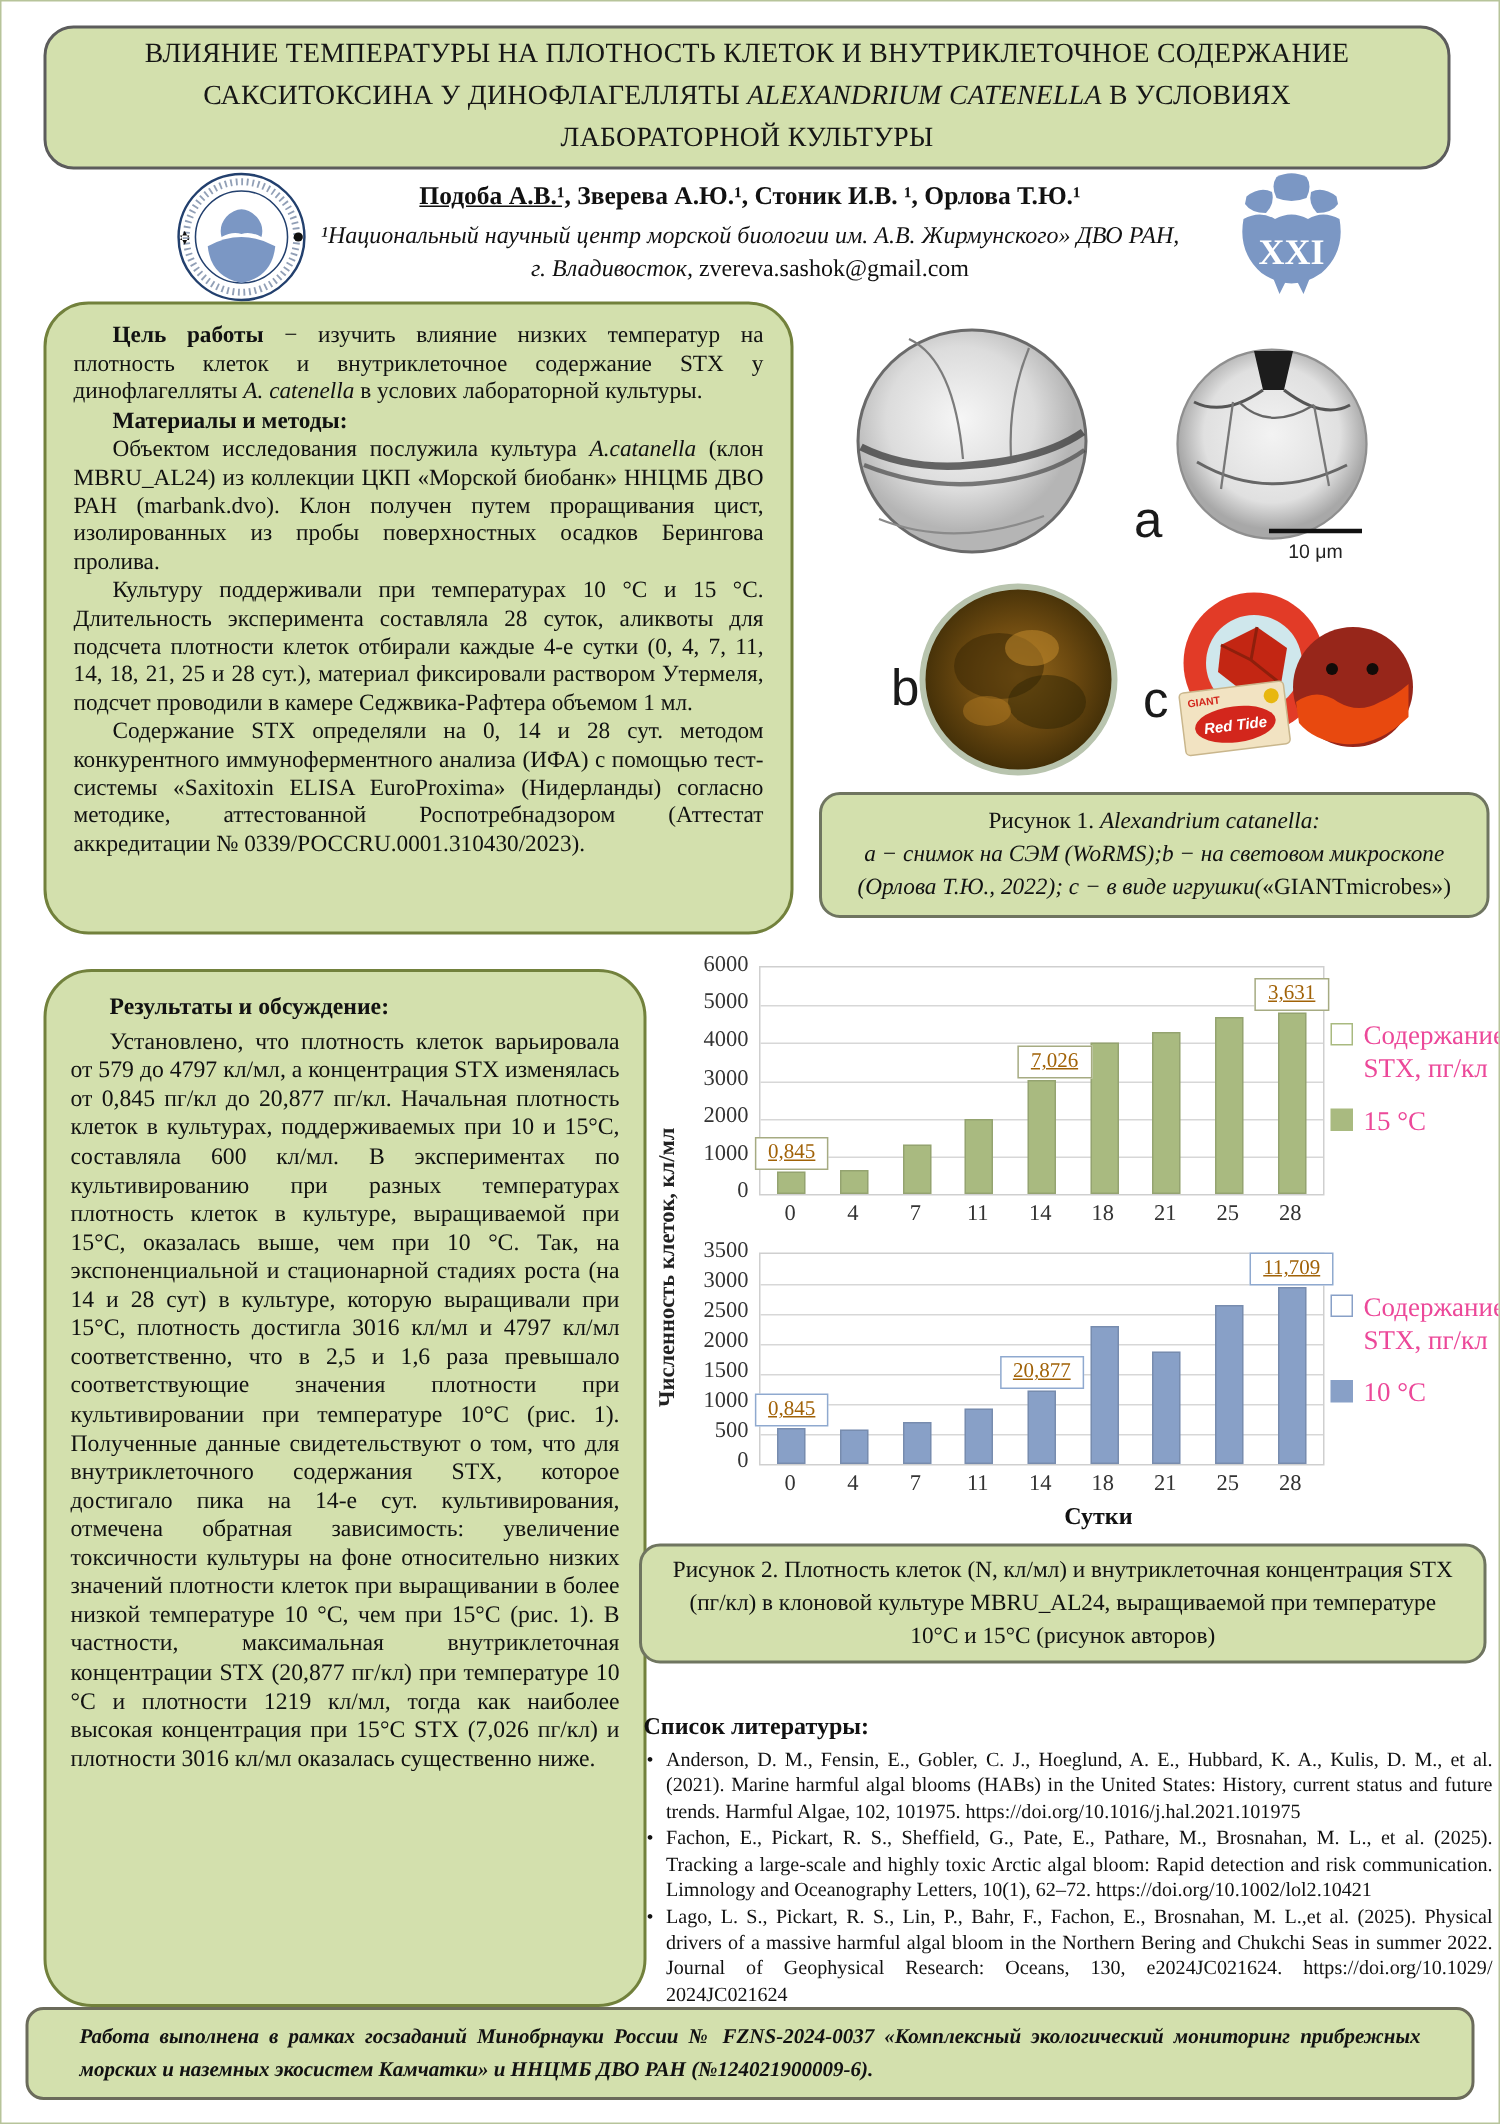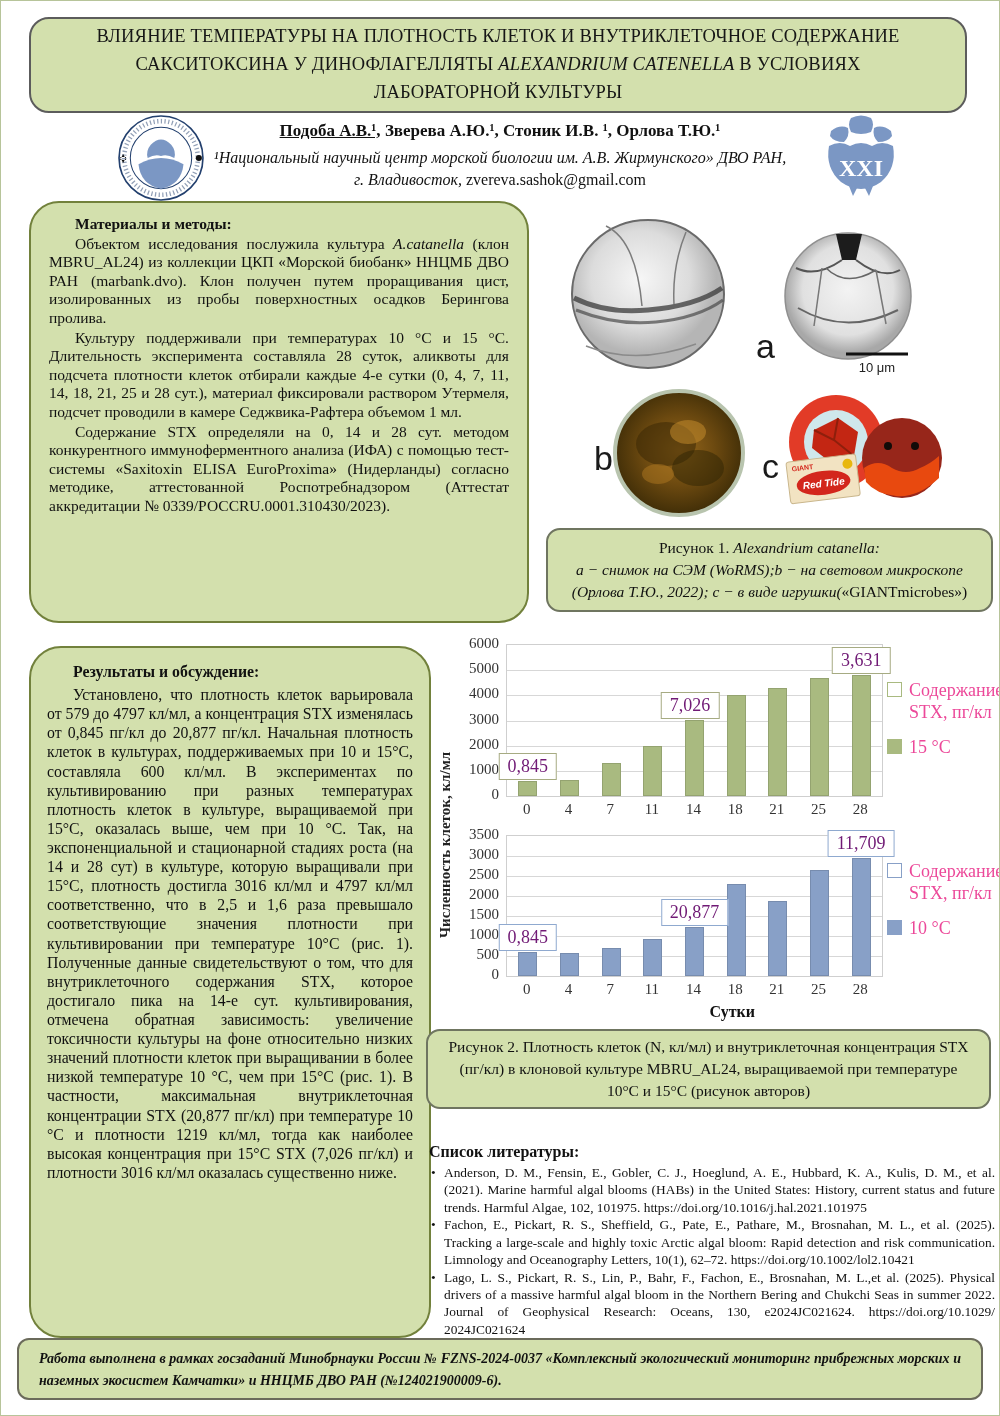--- a/index.html
+++ b/index.html
@@ -38,22 +38,22 @@
            writing-mode:vertical-rl;transform:rotate(180deg);text-align:center;
            font-weight:bold;font-size:15px;color:#222;}
   .chart-block{position:absolute;width:570px;}
   #chart-0{left:430px;top:635px;height:190px;}
   #chart-1{left:430px;top:820px;height:205px;}
   .plot{position:absolute;left:75px;width:375px;border:1px solid #cfcfcf;box-sizing:content-box;}
   #chart-0 .plot{top:8px;height:151px;}
   #chart-1 .plot{top:14px;height:140px;}
   .gridline{position:absolute;left:0;width:100%;height:1px;background:#d7d7d7;}
   .bar{position:absolute;bottom:0;width:19px;border:1px solid rgba(0,0,0,.12);box-sizing:border-box;}
-  .anno{position:absolute;background:#fff;border:1.5px solid;padding:2px 8px;font-size:18px;
-        white-space:nowrap;transform:translateX(-50%);z-index:3;color:#701a75;}
+  .anno{position:absolute;background:#fff;border:1.5px solid;padding:2px 8px;font-size:14px;
+        white-space:nowrap;transform:translateX(-50%);z-index:3;color:#a16207;text-decoration:underline;}
   .yticks{position:absolute;width:52px;left:16px;}
   #chart-0 .yticks{top:8px;height:151px;}
   #chart-1 .yticks{top:14px;height:140px;}
   .ytick{position:absolute;right:0;font-size:15px;color:#333;}
   .xticks{position:absolute;left:75px;width:375px;display:flex;}
   #chart-0 .xticks{top:165px;}
   #chart-1 .xticks{top:160px;}
   .xtick{flex:1;text-align:center;font-size:15px;color:#333;}
   .legend{position:absolute;left:456px;width:112px;}
   #chart-0 .legend{top:44px;}
@@ -63,21 +63,21 @@
   .sw-outline{background:#fff;border:1.5px solid;}
   .x-title{position:absolute;left:224px;width:100px;text-align:right;font-weight:bold;font-size:16px;}
   #chart-1 .x-title{top:182px;}
   
   .refs{position:absolute;left:428px;top:1142px;width:566px;}
   .refs-heading{font-weight:bold;font-size:16px;margin-bottom:3px;}
   .refs ul{list-style:none;margin:0;padding:0;}
   .refs li{position:relative;padding-left:15px;font-size:13.4px;line-height:1.3;text-align:justify;}
   .refs li::before{content:"•";position:absolute;left:2px;}
   .footer-box{left:16px;top:1337px;width:966px;height:62px;border:2px solid #6b6b5b;border-radius:12px;
-              padding:8px 20px;font-size:14px;font-weight:bold;font-style:italic;line-height:1.55;text-align:justify;}
+              padding:8px 34px;font-size:14px;font-weight:bold;font-style:italic;line-height:1.55;text-align:justify;}
   u{text-decoration:underline;}
 </style>
 </head>
 <body>
 
 <div class="page">
 
   <div class="box title-box">
     <div><span>ВЛИЯНИЕ ТЕМПЕРАТУРЫ НА ПЛОТНОСТЬ КЛЕТОК И ВНУТРИКЛЕТОЧНОЕ СОДЕРЖАНИЕ САКСИТОКСИНА У ДИНОФЛАГЕЛЛЯТЫ </span><i>ALEXANDRIUM CATENELLA</i><span> В УСЛОВИЯХ ЛАБОРАТОРНОЙ КУЛЬТУРЫ</span></div>
   </div>
@@ -102,20 +102,21 @@
       <path d="M28 3 Q 38 -2 48 3 Q 52 9 48 17 Q 38 21 28 17 Q 24 9 28 3 Z"></path>
       <path d="M8 16 Q 17 9 25 13 Q 27 21 21 27 Q 11 27 7 21 Z"></path>
       <path d="M68 16 Q 59 9 51 13 Q 49 21 55 27 Q 65 27 69 21 Z"></path>
       <path d="M6 31 Q 17 25 27 31 Q 38 25 49 31 Q 59 25 70 31 Q 74 53 58 67 Q 38 81 18 67 Q 2 53 6 31 Z"></path>
       <path d="M26 71 L30 81 L34 73 Z M42 73 L46 81 L50 71 Z"></path>
     </g>
     <text x="38" y="61" text-anchor="middle" font-family="Liberation Serif, serif" font-weight="bold" font-size="24" fill="#ffffff">XXI</text>
   </svg>
 
   <div class="box goal-box">
+    <p><b>Цель работы</b><span> − изучить влияние низких температур на плотность клеток и внутриклеточное содержание STX у динофлагелляты </span><i>A. catenella</i><span> в услових лабораторной культуры.</span></p>
     <p class="hd">Материалы и методы:</p>
     <p><span>Объектом исследования послужила культура </span><i>A.catanella</i><span> (клон MBRU_AL24) из коллекции ЦКП «Морской биобанк» ННЦМБ ДВО РАН (marbank.dvo). Клон получен путем проращивания цист, изолированных из пробы поверхностных осадков Берингова пролива.</span></p>
     <p>Культуру поддерживали при температурах 10 °С и 15 °С. Длительность эксперимента составляла 28 суток, аликвоты для подсчета плотности клеток отбирали каждые 4-е сутки (0, 4, 7, 11, 14, 18, 21, 25 и 28 сут.), материал фиксировали раствором Утермеля, подсчет проводили в камере Седжвика-Рафтера объемом 1 мл.</p>
     <p>Содержание STX определяли на 0, 14 и 28 сут. методом конкурентного иммуноферментного анализа (ИФА) с помощью тест-системы «Saxitoxin ELISA EuroProxima» (Нидерланды) согласно методике, аттестованной Роспотребнадзором (Аттестат аккредитации № 0339/РОССRU.0001.310430/2023).</p>
   </div>
 
   <svg class="fig1-images" viewBox="0 0 450 318">
     <defs>
       <radialGradient id="gA1" cx="45%" cy="40%">
           <stop offset="0%" stop-color="#f6f6f6"></stop>
@@ -215,21 +216,21 @@
         <div class="bar" style="left: 11.3333px; height: 15.1px; background: rgb(169, 186, 128);"></div>
         <div class="bar" style="left: 53px; height: 16.3583px; background: rgb(169, 186, 128);"></div>
         <div class="bar" style="left: 94.6667px; height: 32.7167px; background: rgb(169, 186, 128);"></div>
         <div class="bar" style="left: 136.333px; height: 50.3333px; background: rgb(169, 186, 128);"></div>
         <div class="bar" style="left: 178px; height: 75.9027px; background: rgb(169, 186, 128);"></div>
         <div class="bar" style="left: 219.667px; height: 100.667px; background: rgb(169, 186, 128);"></div>
         <div class="bar" style="left: 261.333px; height: 108.217px; background: rgb(169, 186, 128);"></div>
         <div class="bar" style="left: 303px; height: 118.283px; background: rgb(169, 186, 128);"></div>
         <div class="bar" style="left: 344.667px; height: 120.724px; background: rgb(169, 186, 128);"></div>
         <div class="anno" style="border-color: rgb(166, 171, 130); left: 20.8333px; bottom: 16.1px;">0,845</div>
-        <div class="anno" style="border-color: rgb(166, 171, 130); left: 183px; bottom: 76.9027px;">7,026</div>
+        <div class="anno" style="border-color: rgb(166, 171, 130); left: 196px; bottom: 76.9027px;">7,026</div>
         <div class="anno" style="border-color: rgb(166, 171, 130); left: 354.167px; bottom: 121.724px;">3,631</div>
       </div>
     <div class="xticks">
         <div class="xtick">0</div>
         <div class="xtick">4</div>
         <div class="xtick">7</div>
         <div class="xtick">11</div>
         <div class="xtick">14</div>
         <div class="xtick">18</div>
         <div class="xtick">21</div>

